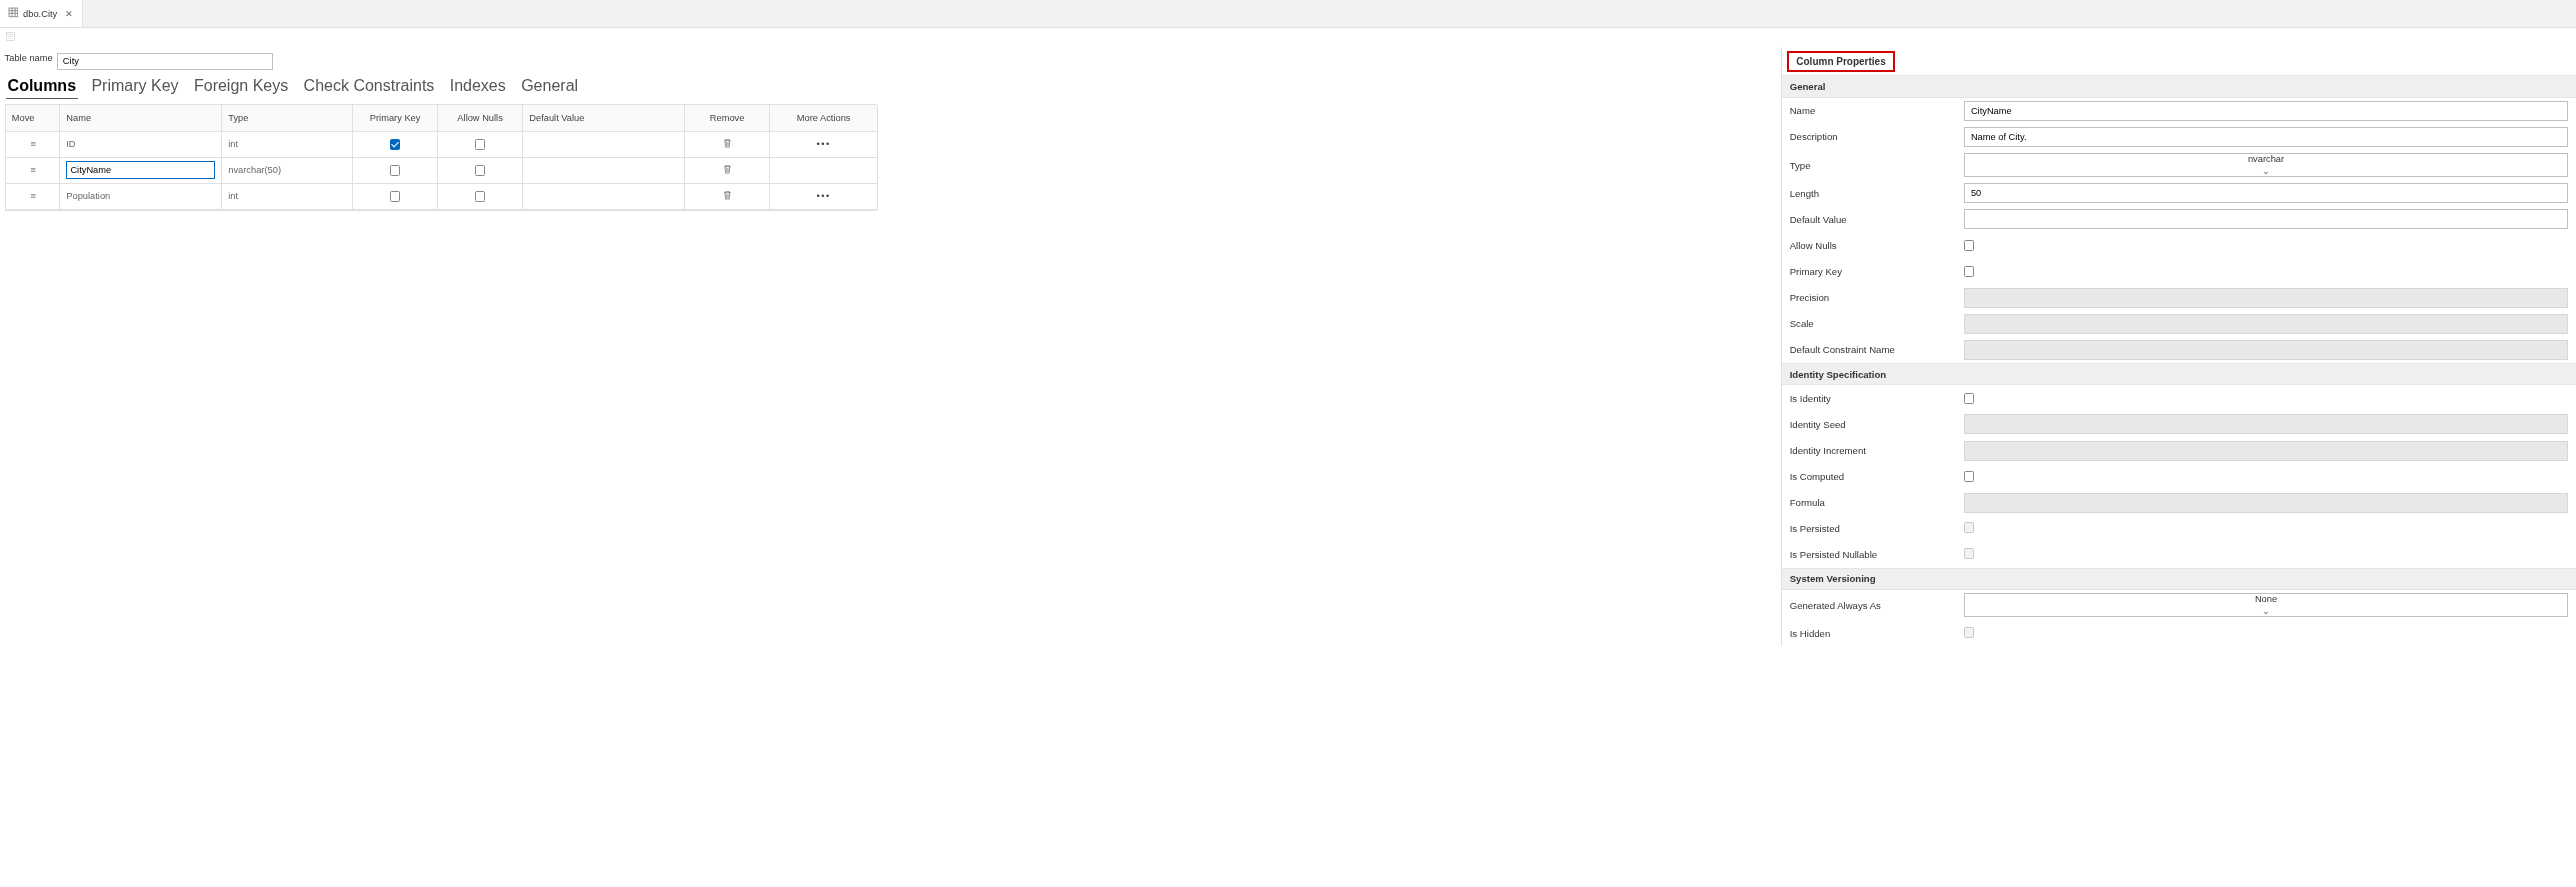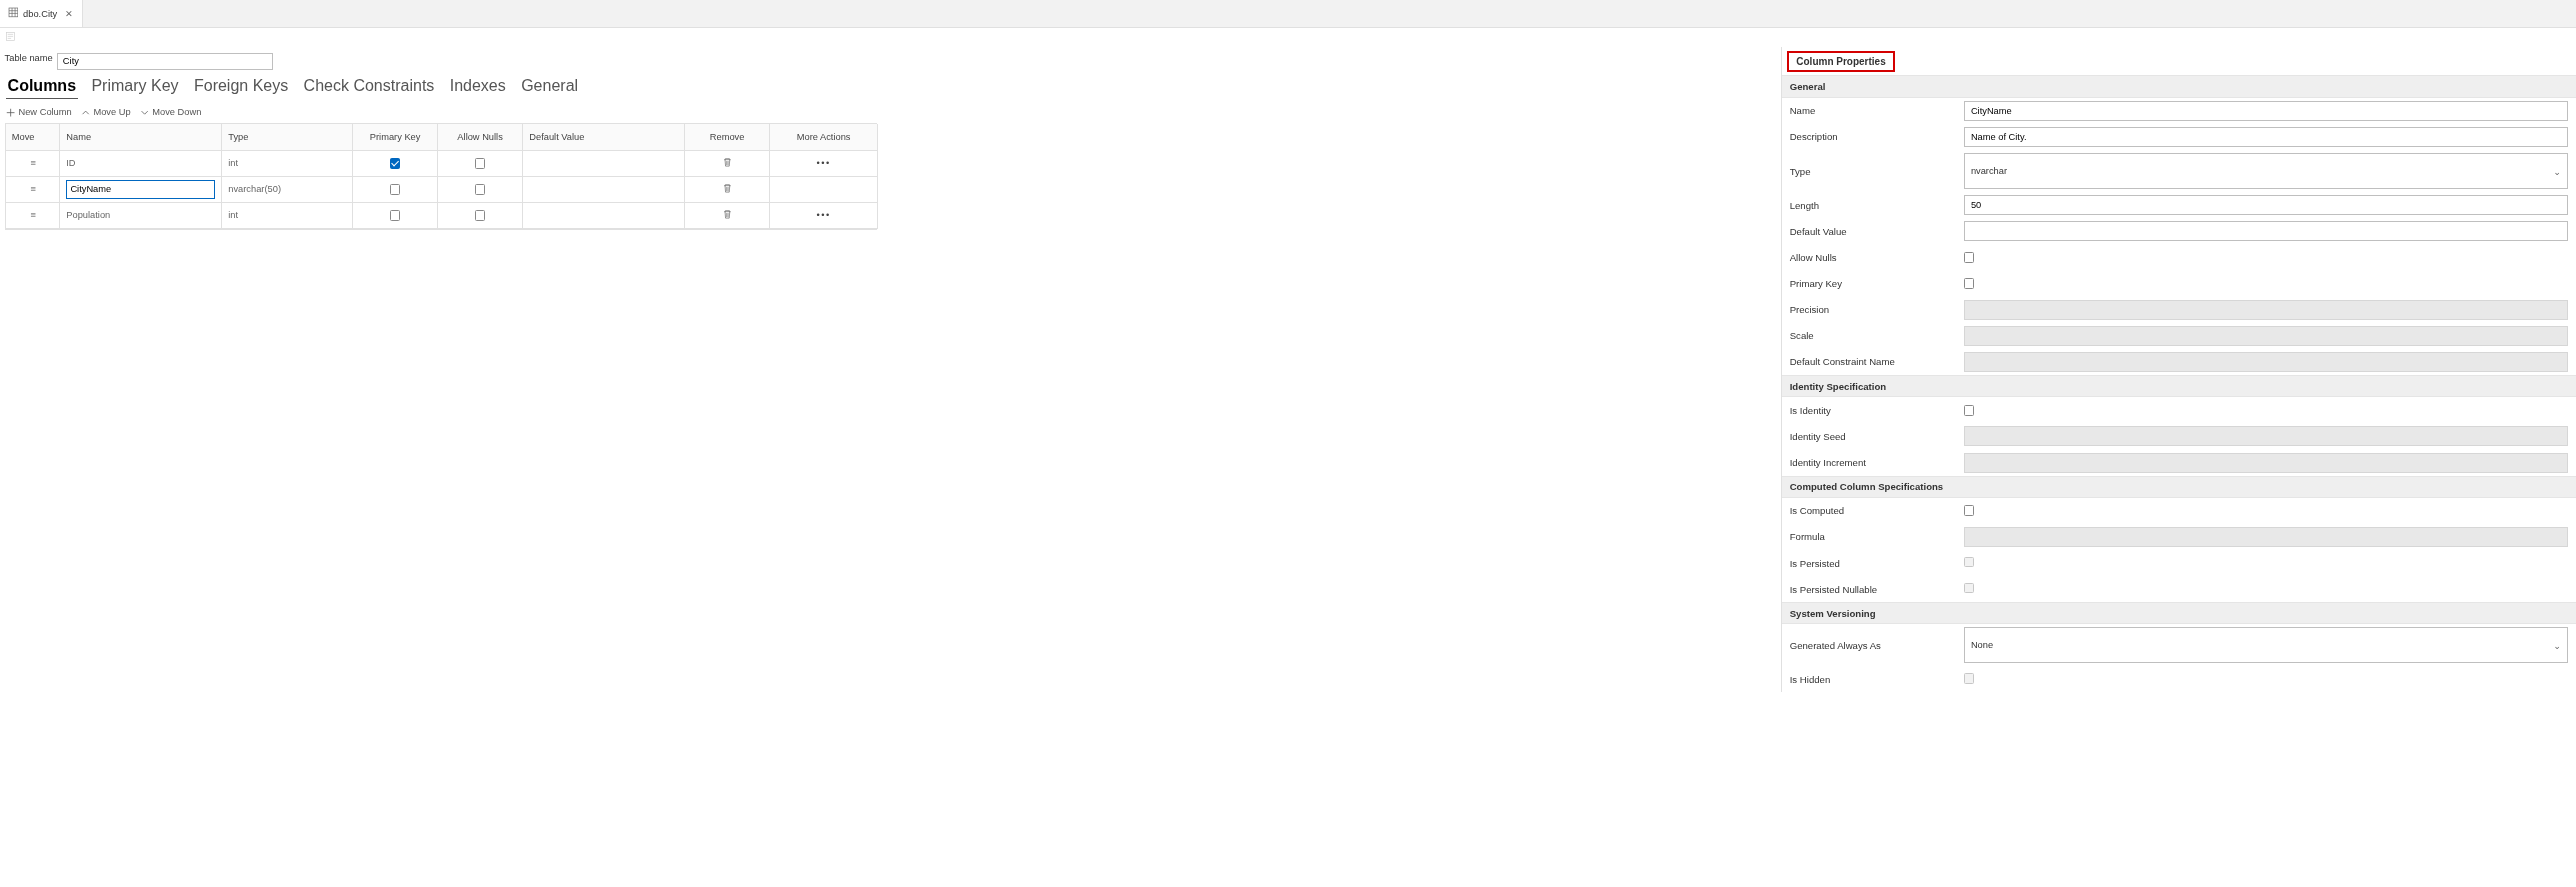--- a/index.html
+++ b/index.html
@@ -102,22 +102,22 @@
     padding:3.1px 7.7px;
   }
   .prop-label{ flex:0 0 174px; color:#333; font-size:9.6px;}
   .prop-field{ flex:1; min-width:0;}
   .prop-field input[type=text]{
     width:100%; height:20px; border:0.8px solid #bfbfbf; font:inherit; padding:0 6.2px;
     background:#fff;
   }
   .prop-field input.disabled{ background:#e8e8e8; border:0.8px solid #d6d6d6; color:#888;}
   .prop-field .fake-select{
-    height:36px; border:0.8px solid #bfbfbf; padding:0 6.2px; display:flex;
-    align-items:center; justify-content:space-between; background:#fff;
+    height:24px; border:0.8px solid #bfbfbf; padding:0 6.2px; display:flex;
+    align-items:center; justify-content:space-between; background:#fff;flex-direction:column;
   }
   .prop-field .chk-disabled{
     width:10.8px;height:10.8px;border:0.8px solid #c7c7c7;background:#f2f2f2;
     display:inline-block;border-radius:1.5px;
   }
 </style>
 </head>
 <body>
 
 <div class="tab-bar">
@@ -157,41 +157,20 @@
 
     <div class="dtabs">
       <div class="dtab active">Columns</div>
       <div class="dtab">Primary Key</div>
       <div class="dtab">Foreign Keys</div>
       <div class="dtab">Check Constraints</div>
       <div class="dtab">Indexes</div>
       <div class="dtab">General</div>
     </div>
 
-    <div class="col-toolbar">
-      <span class="tbtn">
-        <svg viewBox="0 0 12 12" stroke="#555" stroke-width="1">
-            <line x1="6" y1="1" x2="6" y2="11"></line>
-            <line x1="1" y1="6" x2="11" y2="6"></line>
-          </svg>
-        <span>New Column</span>
-      </span>
-      <span class="tbtn">
-        <svg viewBox="0 0 12 12" stroke="#555" stroke-width="1" fill="none">
-            <polyline points="2,8 6,4 10,8"></polyline>
-          </svg>
-        <span>Move Up</span>
-      </span>
-      <span class="tbtn">
-        <svg viewBox="0 0 12 12" stroke="#555" stroke-width="1" fill="none">
-            <polyline points="2,4 6,8 10,4"></polyline>
-          </svg>
-        <span>Move Down</span>
-      </span>
-    </div>
 
     <div class="grid">
       <table>
         <colgroup>
           <col style="width:54px">
             <col style="width:162px">
             <col style="width:131px">
           <col style="width:85px">
             <col style="width:85px">
             <col style="width:162px">
@@ -325,21 +304,20 @@
         <div class="prop-row">
             <div class="prop-label">Identity Seed</div>
             <div class="prop-field"><input type="text" class="disabled" value="" readonly="" style=""></div>
           </div>
         <div class="prop-row">
             <div class="prop-label">Identity Increment</div>
             <div class="prop-field"><input type="text" class="disabled" value="" readonly="" style=""></div>
           </div>
       </div>
 
-    <div class="section-hdr">Computed Column Specifications</div>
     <div id="sec-computed">
         <div class="prop-row">
             <div class="prop-label">Is Computed</div>
             <div class="prop-field"><span class="chk"></span></div>
           </div>
         <div class="prop-row">
             <div class="prop-label">Formula</div>
             <div class="prop-field"><input type="text" class="disabled" value="" readonly="" style=""></div>
           </div>
         <div class="prop-row">

